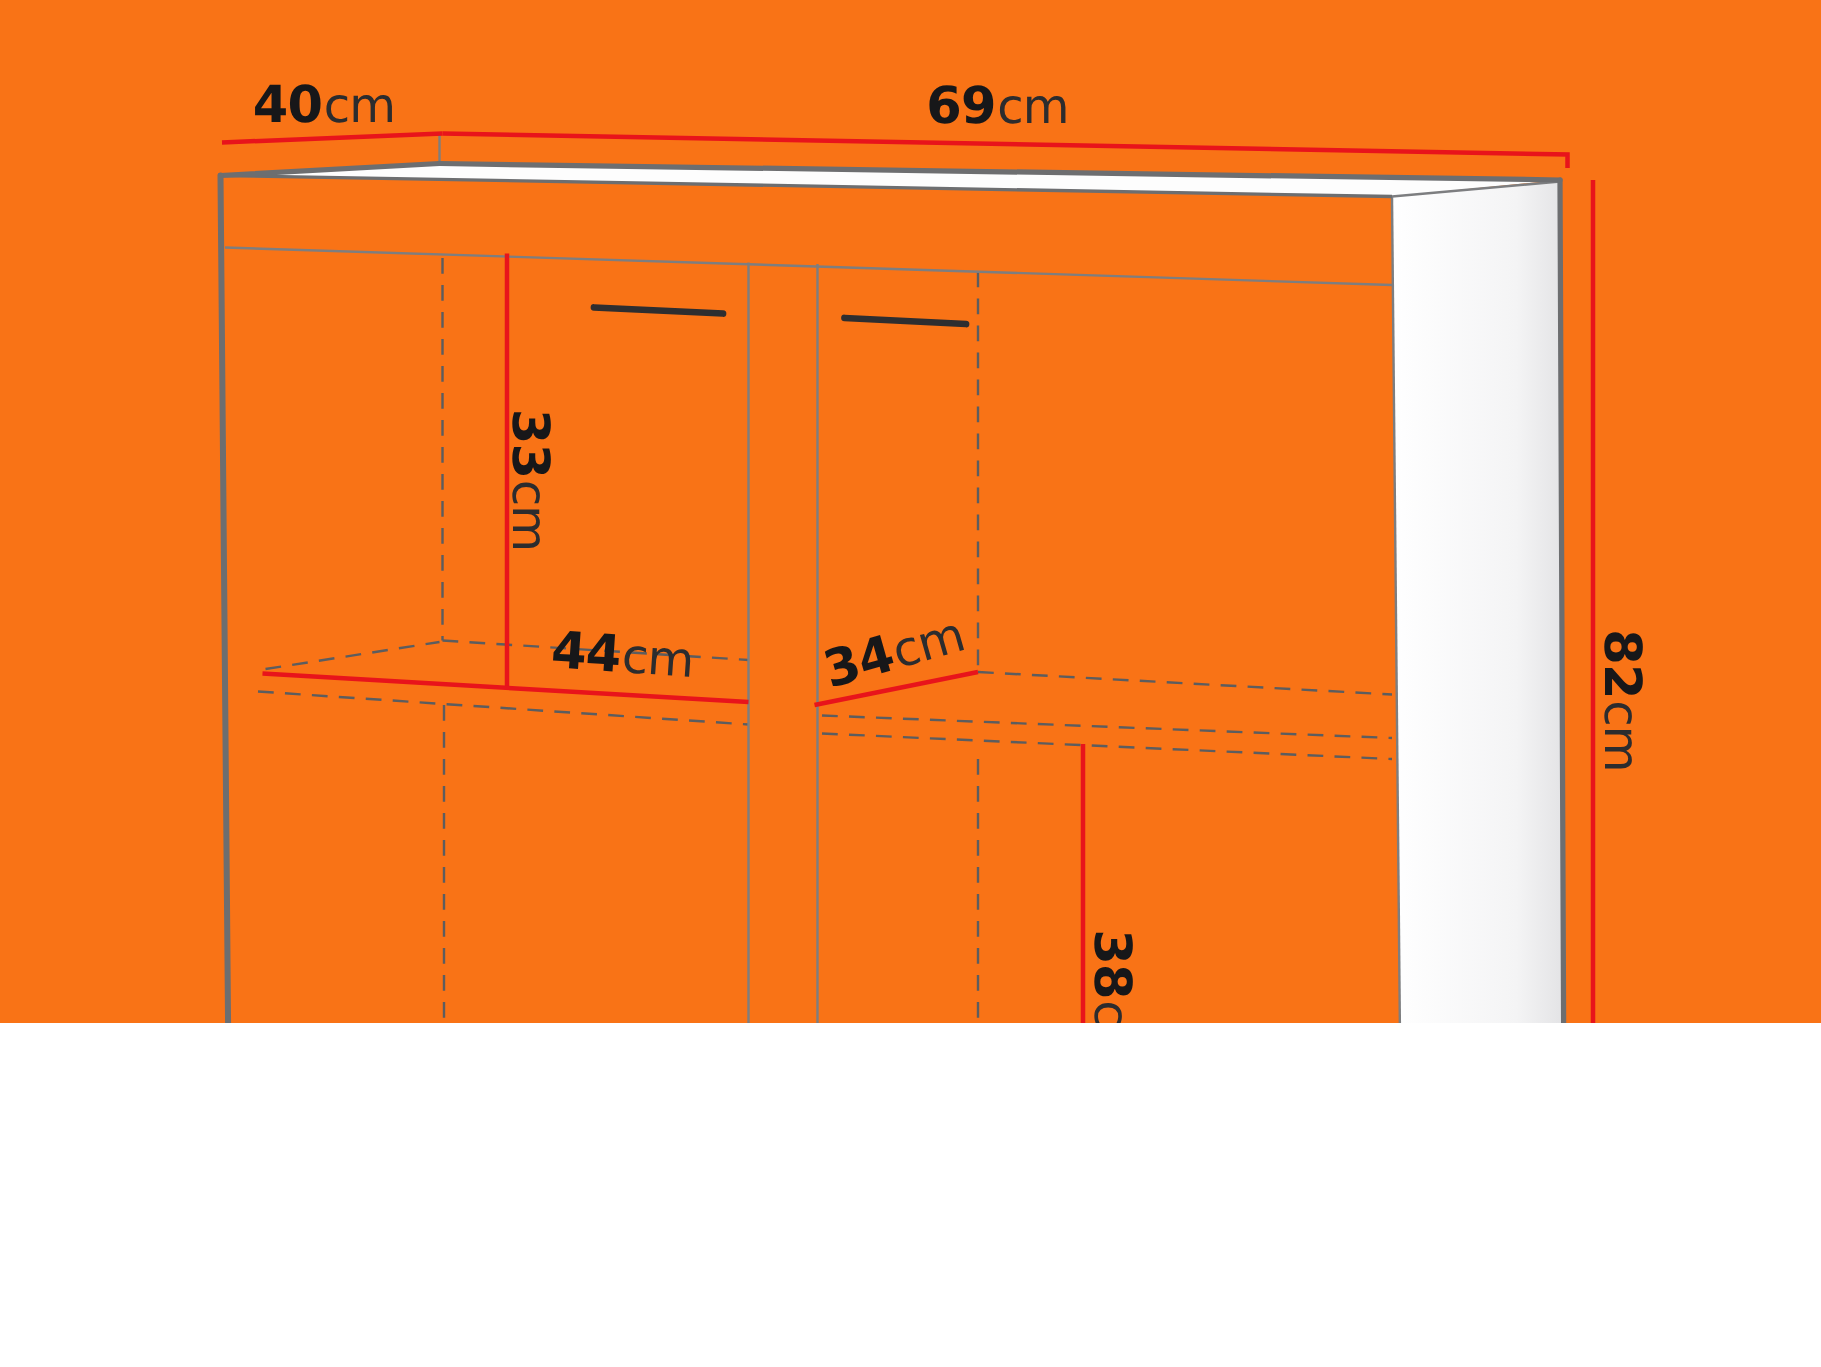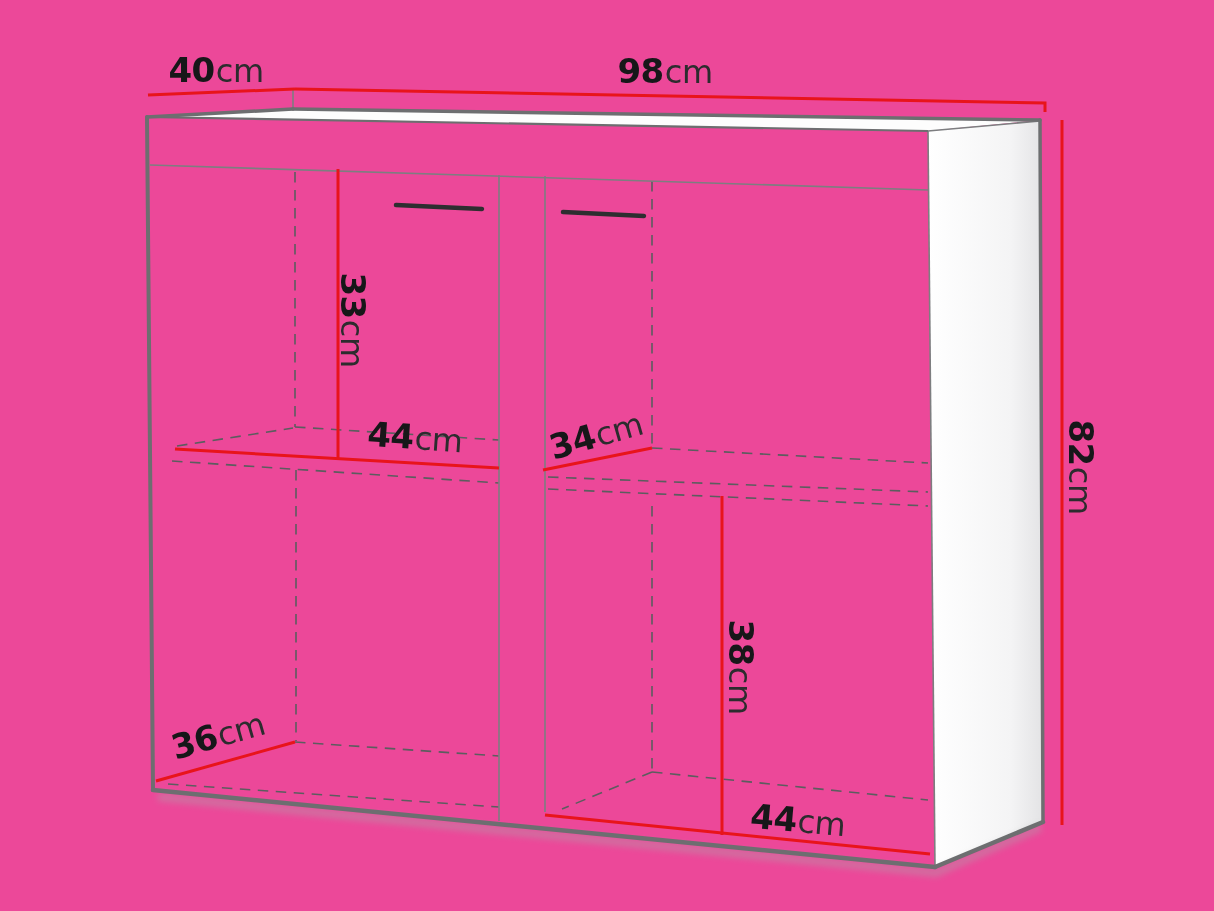--- a/index.html
+++ b/index.html
@@ -1,19 +1,19 @@
 <!DOCTYPE html>
 <html><head>
 <meta charset="utf-8">
 <style>
   html,body{margin:0;padding:0;background:#ffffff;}
   .stage{
     position:relative;
-    width:1214px;height:911px;
-    background:#ec4899;
+    width:1214px;height:682px;
+    background:#f97316;
     overflow:hidden;
     font-family:"DejaVu Sans","Liberation Sans",sans-serif;
   }
   .drawing{position:absolute;left:0;top:0;}
   .dim-label{
     position:absolute;
     white-space:nowrap;
     transform:translate(-50%,-50%);
     color:#1d1d1f;
     line-height:1;
@@ -110,21 +110,21 @@
       <path d="M396,205 L482,209"></path>
       <path d="M563,212 L644,216"></path>
     </g>
   </svg>
 
   <div class="dim-label" style="left:216px;top:70px;">
     <span class="num">40</span><span class="unit">cm</span>
   </div>
 
   <div class="dim-label" style="left:665px;top:71px;">
-    <span class="num">98</span><span class="unit">cm</span>
+    <span class="num">69</span><span class="unit">cm</span>
   </div>
 
   <div class="dim-label rot90" style="left:1081px;top:467px;">
     <span class="num">82</span><span class="unit">cm</span>
   </div>
 
   <div class="dim-label rot90" style="left:353px;top:320px;">
     <span class="num">33</span><span class="unit">cm</span>
   </div>
 

